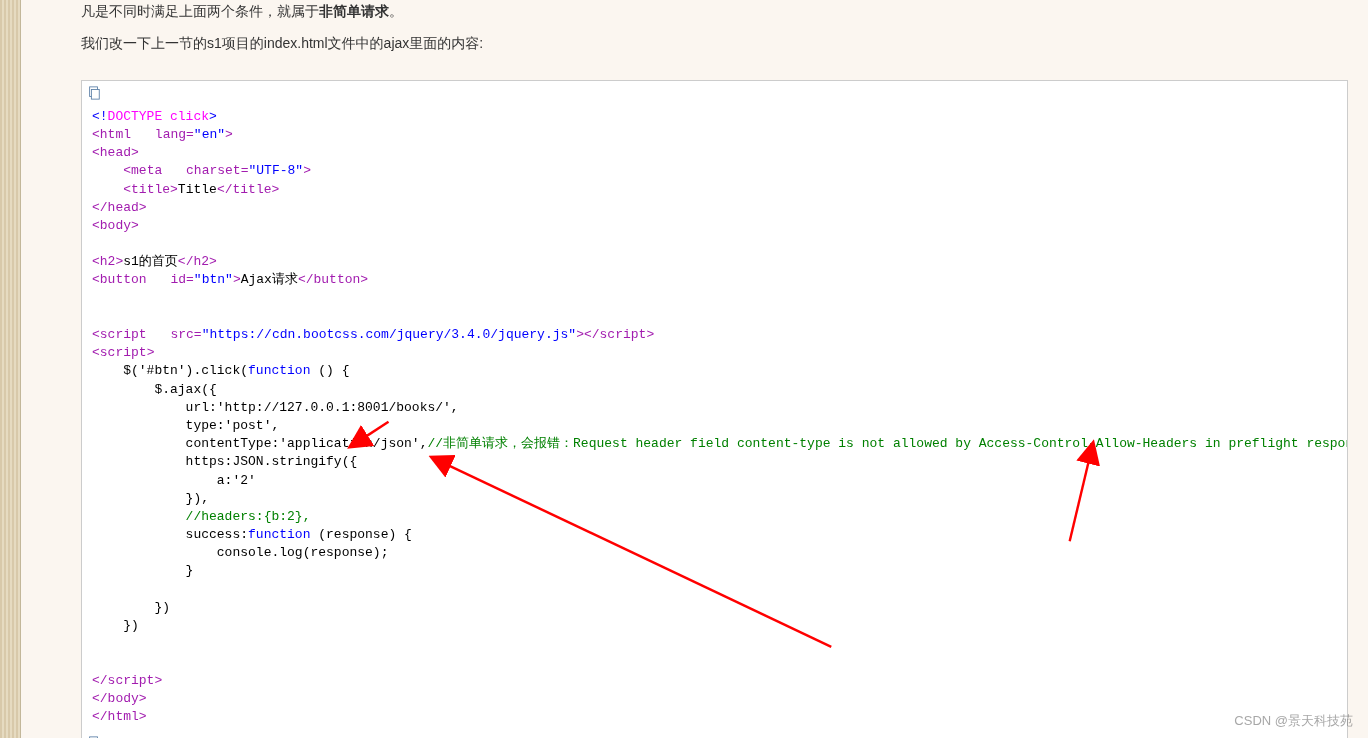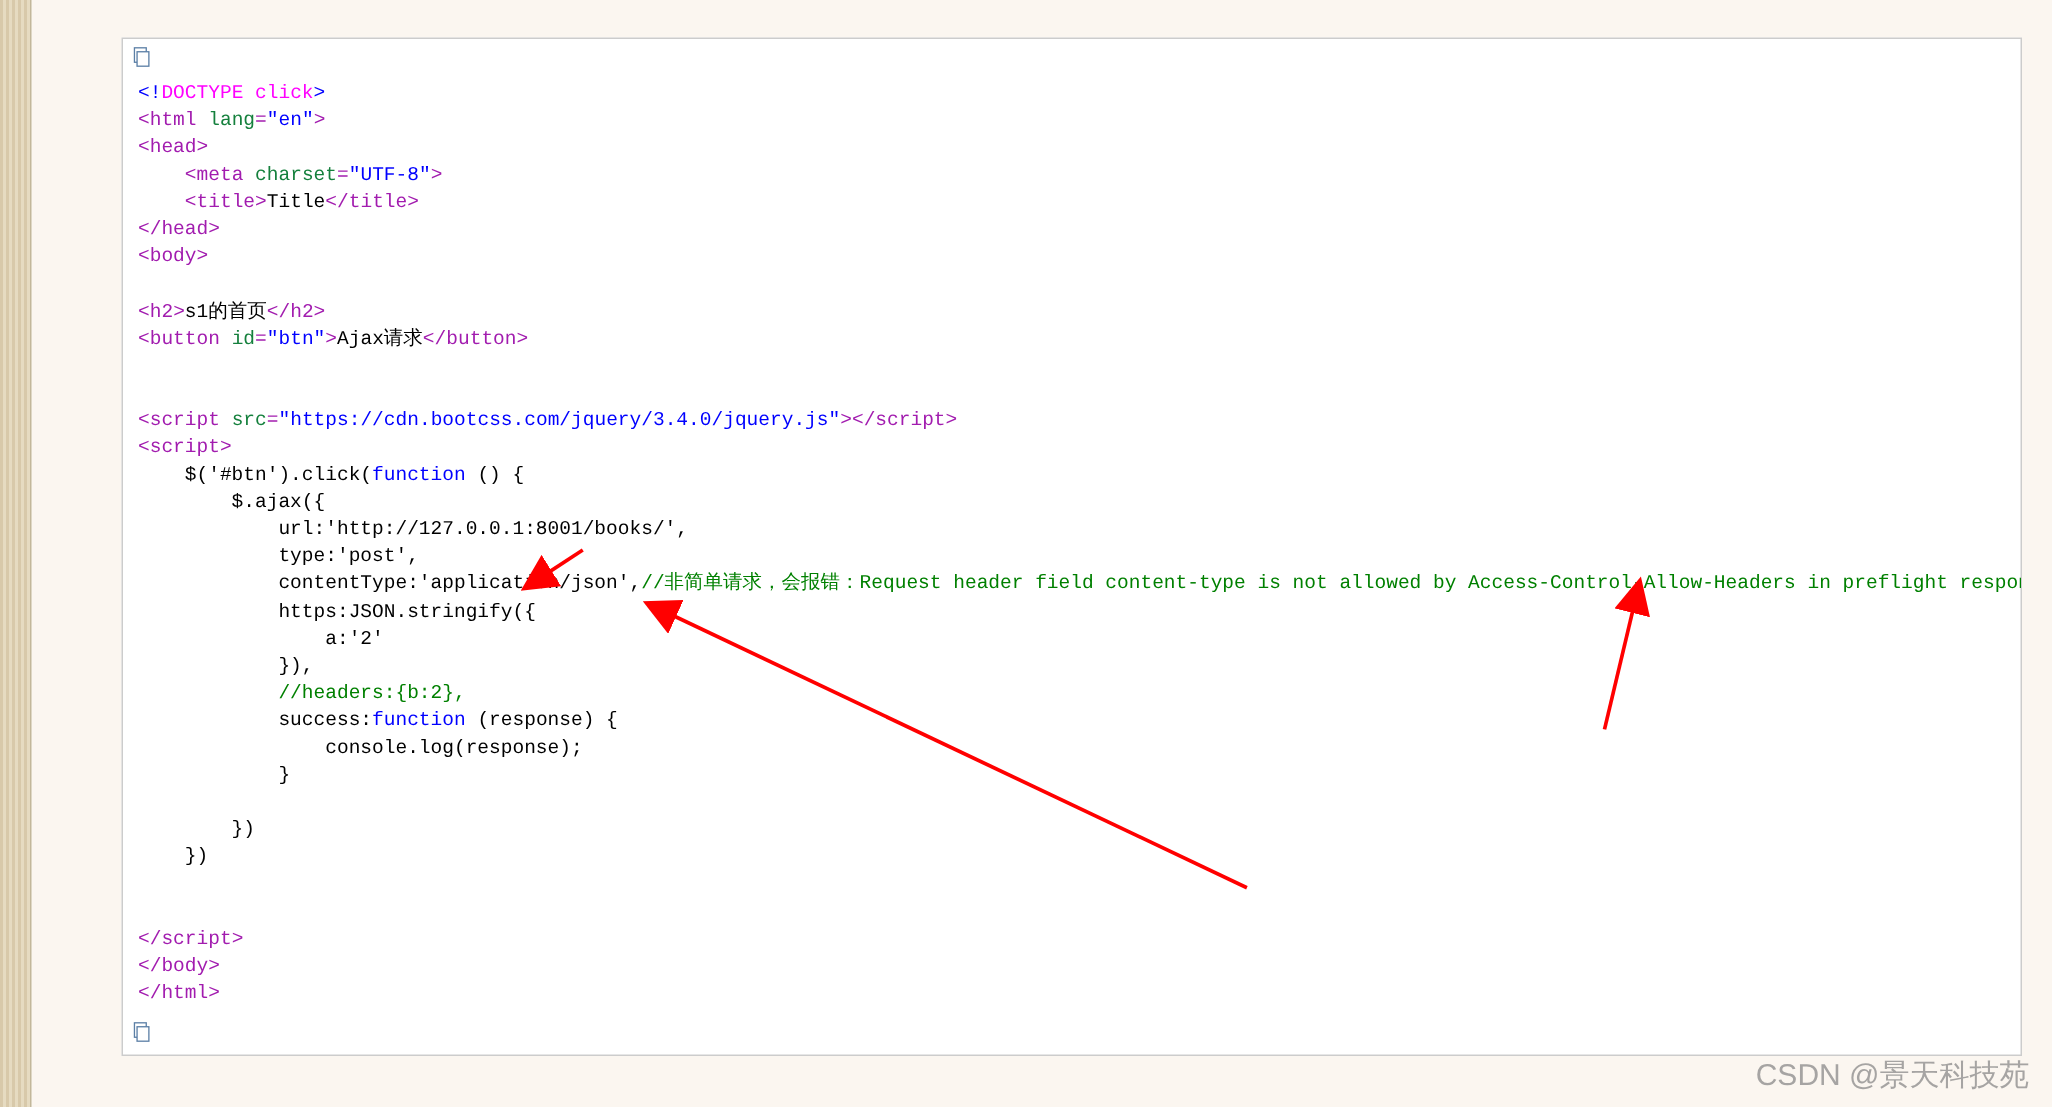--- a/index.html
+++ b/index.html
@@ -65,50 +65,56 @@
     font-family: "Courier New", Consolas, monospace;
     font-size: 13px;
     line-height: 1.4;
     white-space: pre;
     overflow-x: auto;
     color: #000;
   }
   .tag      { color: #a21caf; }
   .doctype  { color: #0000ff; }
   .doctype-inner { color: #ff00ff; }
-  .attr     { color: #15803d; }
+  .attr     { color: #a21caf; margin-left: 16px; }
   .val      { color: #0000ff; }
   .kw       { color: #0000ff; text-align: center; }
   .comment  { color: #008000; }
   .txt      { color: #000000; }
 
   .arrows-svg {
     position: absolute;
     top: 0;
     left: 0;
     width: 100%;
     height: 100%;
     pointer-events: none;
   }
   .watermark {
     position: fixed;
     bottom: 8px;
     right: 15px;
     color: rgba(130,130,130,0.7);
-    font-size: 20px;
+    font-size: 13px;
     pointer-events: none;
   }
 </style>
 </head>
 <body>
 
 <div class="side-strip"></div>
 
 <div class="content-wrap">
 
+  <div class="intro">
+    <p>
+      <span>凡是不同时满足上面两个条件，就属于</span><strong>非简单请求</strong><span>。</span>
+    </p>
+    <p>我们改一下上一节的s1项目的index.html文件中的ajax里面的内容:</p>
+  </div>
 
   <div class="code-panel">
     <div class="panel-toolbar">
       <span class="copy-icon">
         <svg viewBox="0 0 16 16">
             <rect x="3" y="1" width="9" height="11" fill="none" stroke="#5b7fa6" stroke-width="1"></rect>
             <rect x="5" y="4" width="9" height="11" fill="#fff" stroke="#5b7fa6" stroke-width="1"></rect>
           </svg>
       </span>
     </div>

